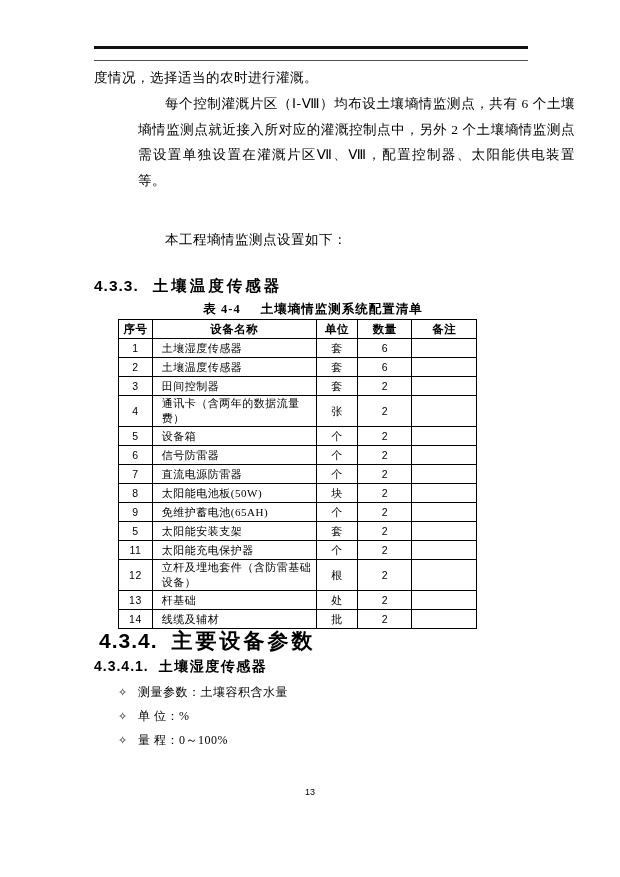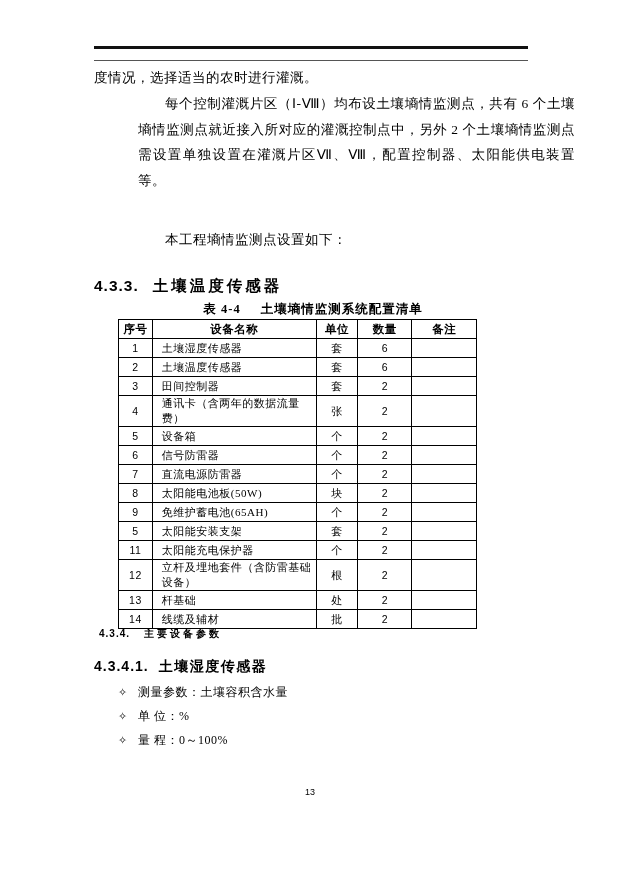--- a/index.html
+++ b/index.html
@@ -29,21 +29,21 @@
   #p4 { top:227px; }
 
   .heading {
     position:absolute;
     font-weight:bold;
     white-space:nowrap;
   }
   .heading .h-num { font-family:"Liberation Sans", sans-serif; letter-spacing:1px; }
   .heading .h-title { letter-spacing:3px; margin-left:14px; }
   #h433 { left:94px; top:276px; font-size:15.5px; }
-  #h434 { left:99px; top:627px; font-size:10px; }
+  #h434 { left:99px; top:627px; font-size:21px; }
   #h4341 { left:94px; top:658px; font-size:14px; }
   #h4341 .h-title { letter-spacing:1.5px; margin-left:10px; }
 
   .table-caption {
     position:absolute; left:118px; top:301px; width:390px;
     text-align:center; font-weight:bold; font-size:12.5px;
     letter-spacing:1px;
   }
   .table-caption .cap-title { margin-left:1.6em; }
   .table-caption .cap-label { font-family:"Liberation Serif", serif; }

